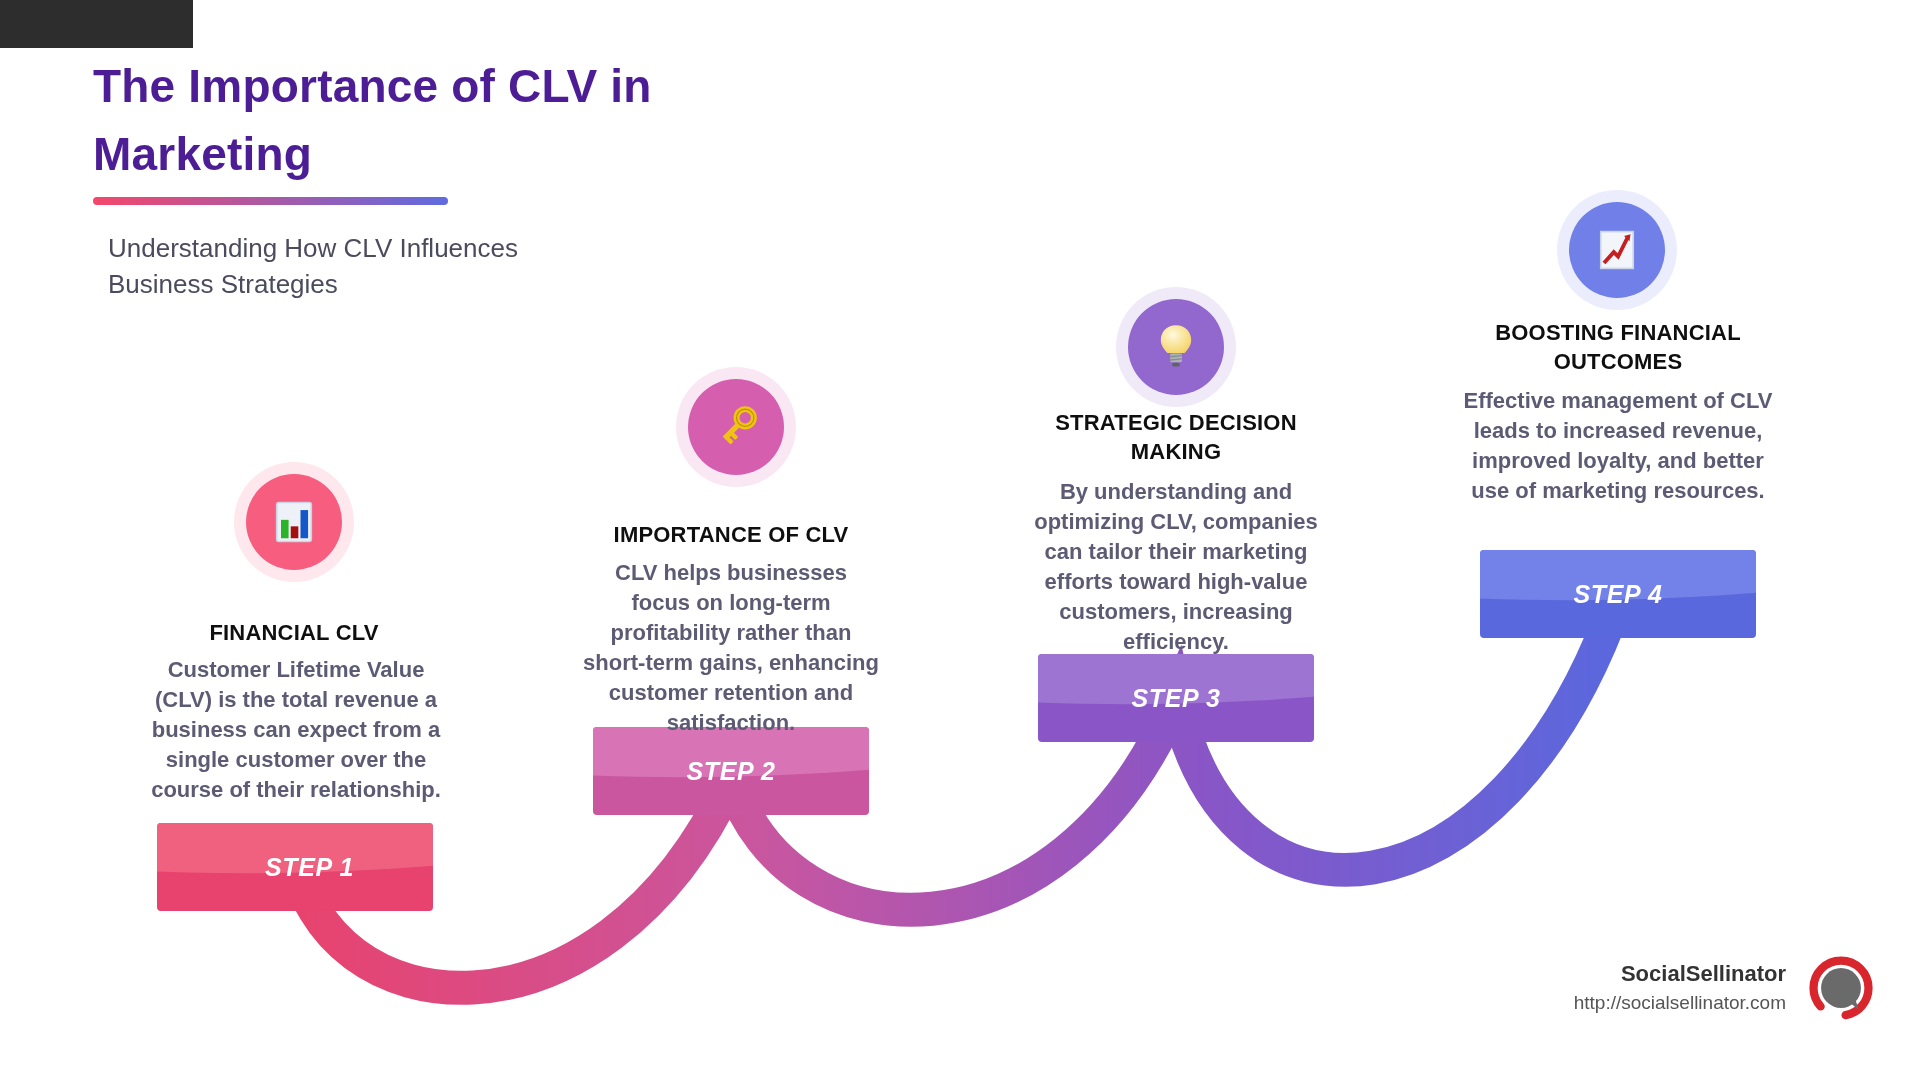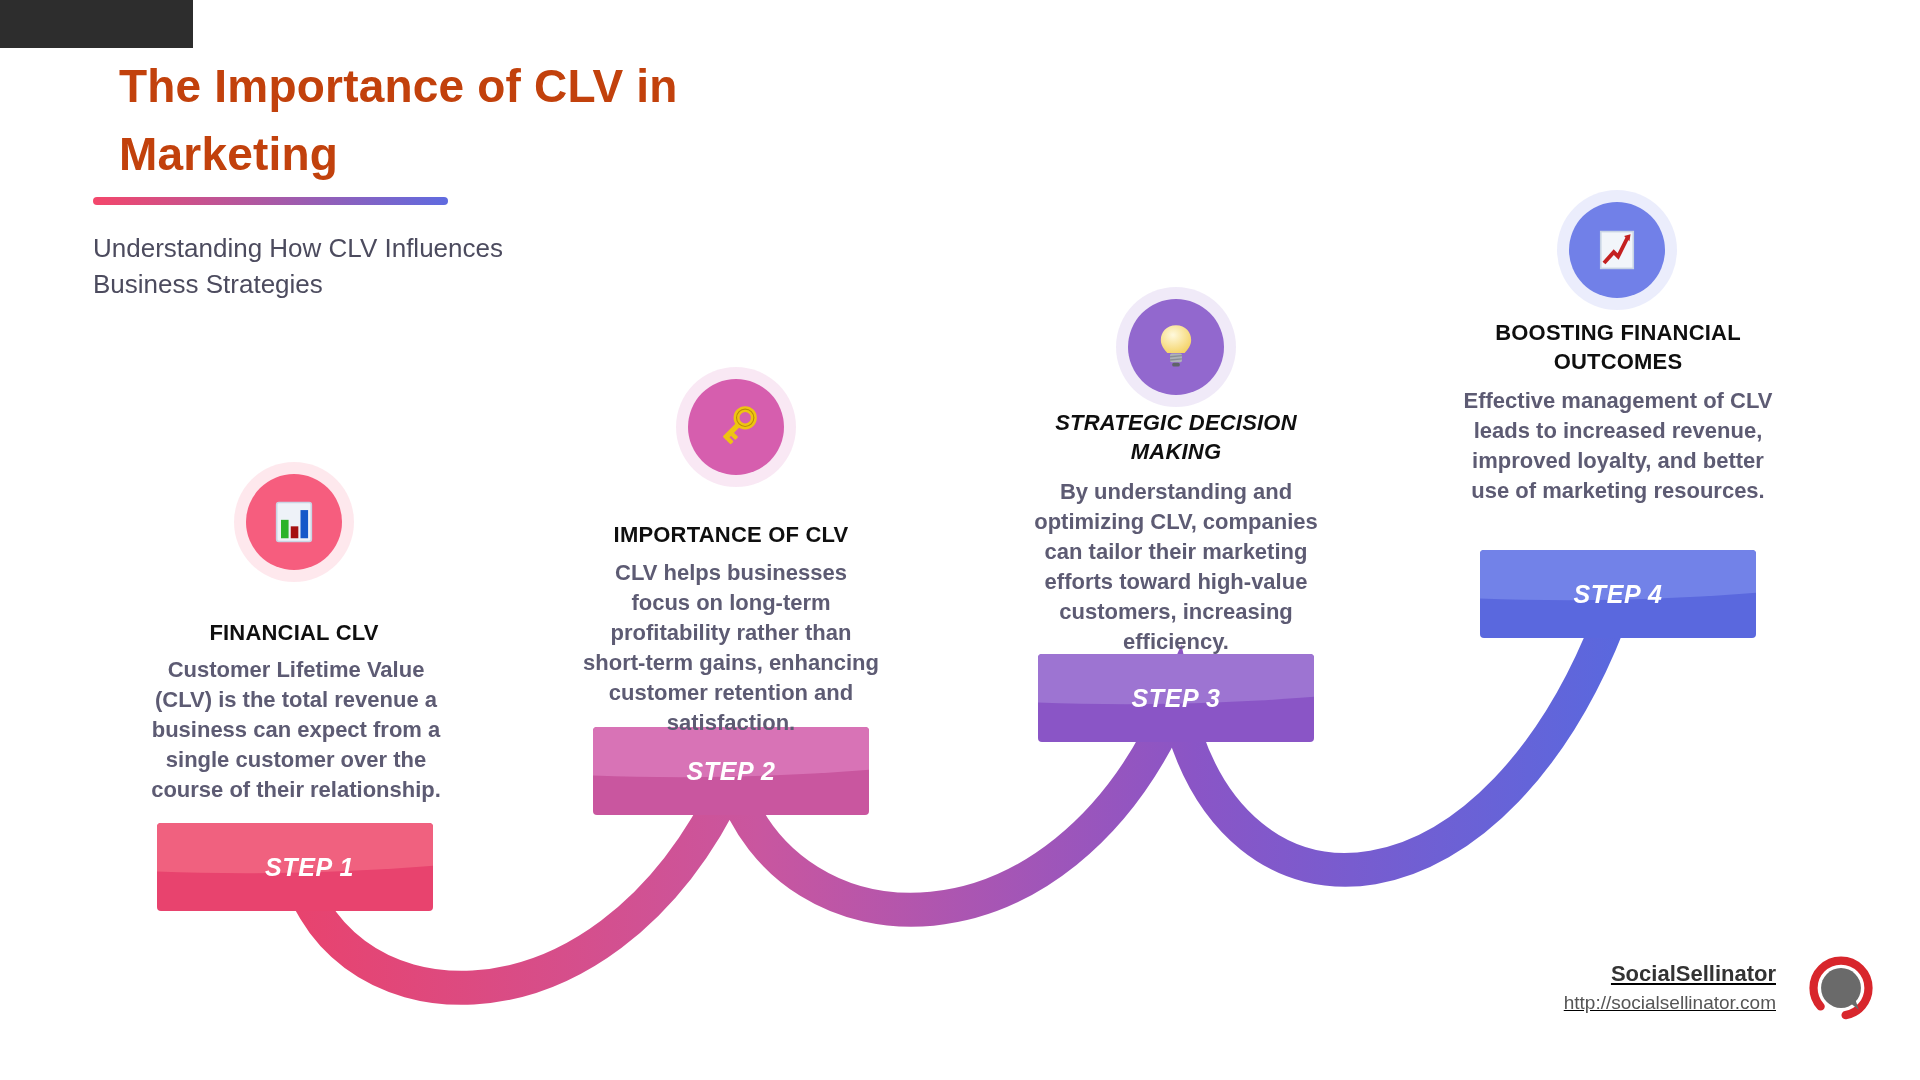--- a/index.html
+++ b/index.html
@@ -19,21 +19,21 @@
     position: absolute; left: 93px; top: 52px; width: 700px;
     font-size: 46px; font-weight: 700; color: #2d1d85; line-height: 68px;
     letter-spacing: 0.2px; z-index: 3;
   }
   .title-underline {
     position: absolute; left: 93px; top: 197px; width: 355px; height: 8px;
     border-radius: 4px; z-index: 3;
     background: linear-gradient(90deg, var(--ul-from, #f4476b), var(--ul-to, #5f6be0));
   }
   .subtitle {
-    position: absolute; left: 93px; top: 230px; width: 430px;
+    position: absolute; left: 108px; top: 230px; width: 430px;
     font-size: 26px; color: #4c4b5e; line-height: 36px; z-index: 3;
   }
 
   
   .connector-svg { position: absolute; left: 0; top: 0; z-index: 1; }
 
   
   .icon-circle {
     position: absolute; width: 96px; height: 96px; border-radius: 50%;
     background: var(--circle, #ccc);
@@ -71,51 +71,51 @@
   }
 
   
   #circle1 { left: 246px; top: 474px; }
   #circle2 { left: 688px; top: 379px; }
   #circle3 { left: 1128px; top: 299px; }
   #circle4 { left: 1569px; top: 202px; }
 
   #heading1 { left: 144px; top: 618px; }
   #heading2 { left: 581px; top: 520px; }
-  #heading3 { left: 1026px; top: 408px; font-style: italic; }
+  #heading3 { left: 1026px; top: 408px; }
   #heading4 { left: 1468px; top: 318px; }
 
   #desc1 { left: 148px; top: 655px; width: 296px; }
   #desc2 { left: 583px; top: 558px; width: 296px; }
   #desc3 { left: 1021px; top: 477px; width: 310px; }
   #desc4 { left: 1458px; top: 386px; width: 320px; }
 
   #box1 { left: 157px; top: 823px; padding-left: 29px; }
   #box2 { left: 593px; top: 727px; }
   #box3 { left: 1038px; top: 646px; margin-top: 8px; }
   #box4 { left: 1480px; top: 550px; }
 
   
   .footer {
     position: absolute; right: 46px; top: 955px; z-index: 3;
-    display: flex; align-items: center; gap: 32px; text-decoration: underline;
+    display: flex; align-items: center; gap: 22px;
   }
   .footer-text { text-align: right; }
   .brand-name { font-size: 22px; font-weight: 700; color: #333333; line-height: 30px; }
   .brand-url { font-size: 19px; color: #555555; line-height: 28px; }
   .logo { width: 66px; height: 66px; }
 </style>
 </head>
 <body>
 
 <div class="stage">
 
   <div class="corner-bar"></div>
 
-  <div class="title" style="color: #c2410c; margin-left: 26px;">The Importance of CLV in Marketing</div>
+  <div class="title" style="color: #4c1d95;">The Importance of CLV in Marketing</div>
   <div class="title-underline" style="--ul-from: #f4476b; --ul-to: #5f6be0;"></div>
   <div class="subtitle">Understanding How CLV Influences Business Strategies</div>
 
   <svg class="connector-svg" width="1920" height="1080" viewBox="0 0 1920 1080">
     <defs>
       <linearGradient id="curveGrad" gradientUnits="userSpaceOnUse" x1="294" y1="0" x2="1617" y2="0">
         <stop offset="0" stop-color="#e8436e"></stop>
         <stop offset="0.35" stop-color="#c9569f"></stop>
         <stop offset="0.68" stop-color="#8a55c6"></stop>
         <stop offset="1" stop-color="#5a68de"></stop>

